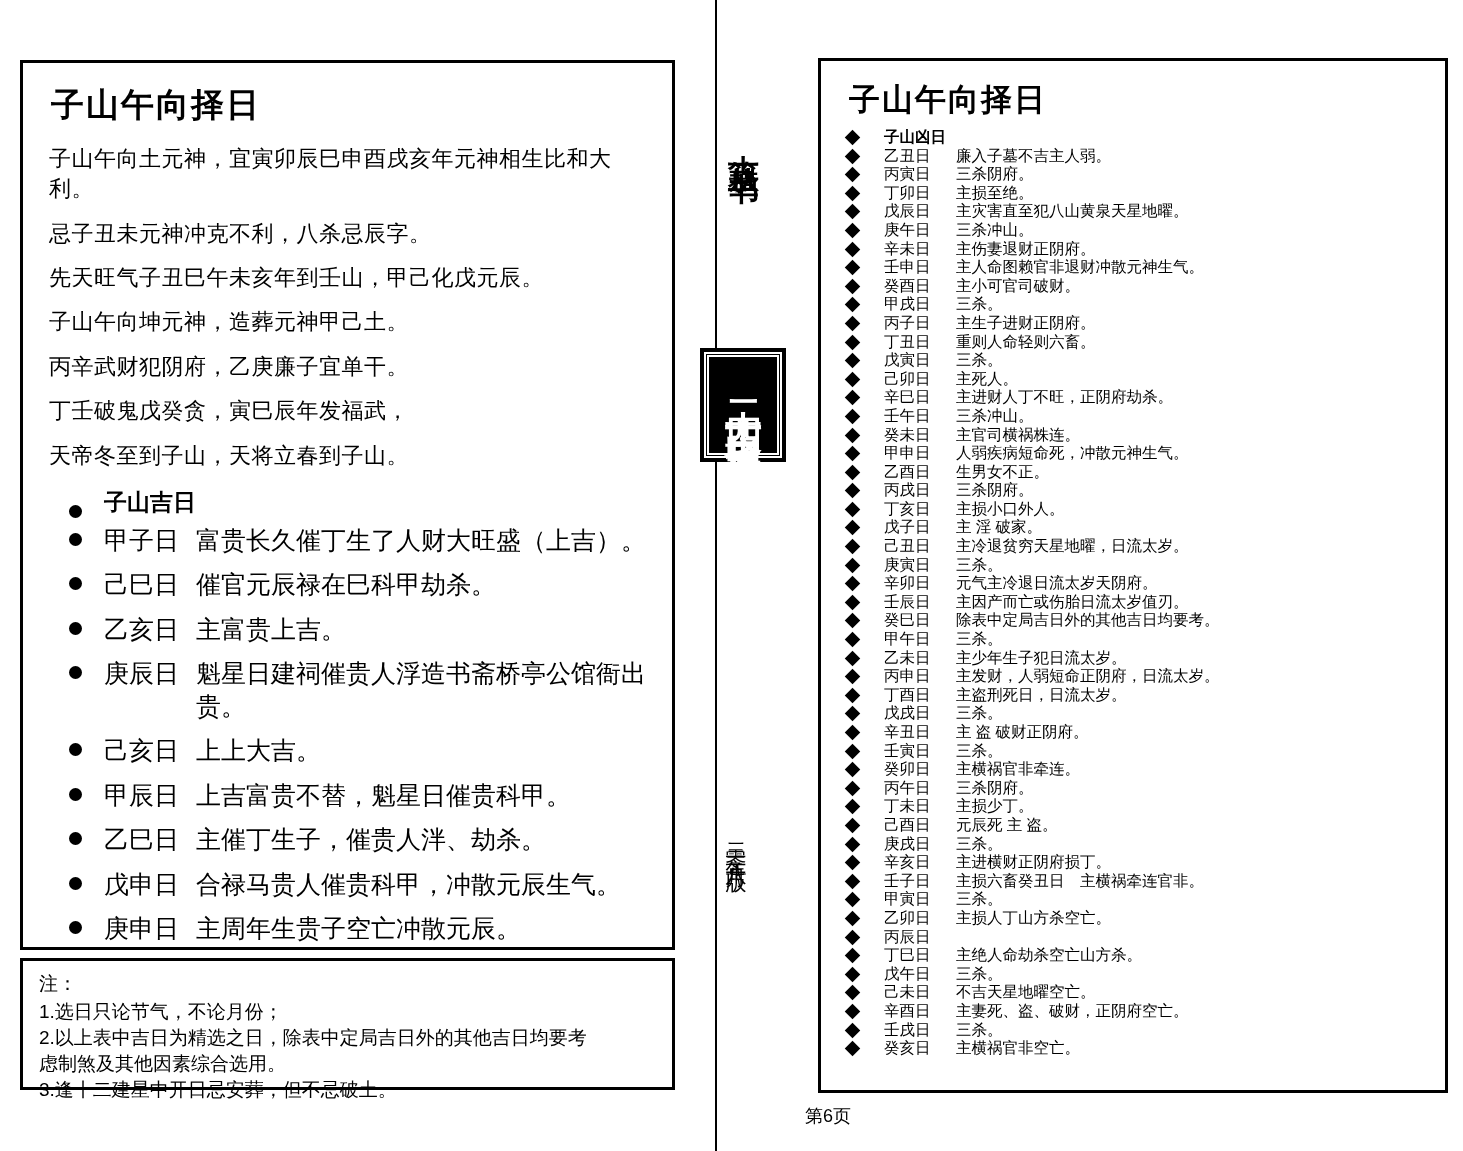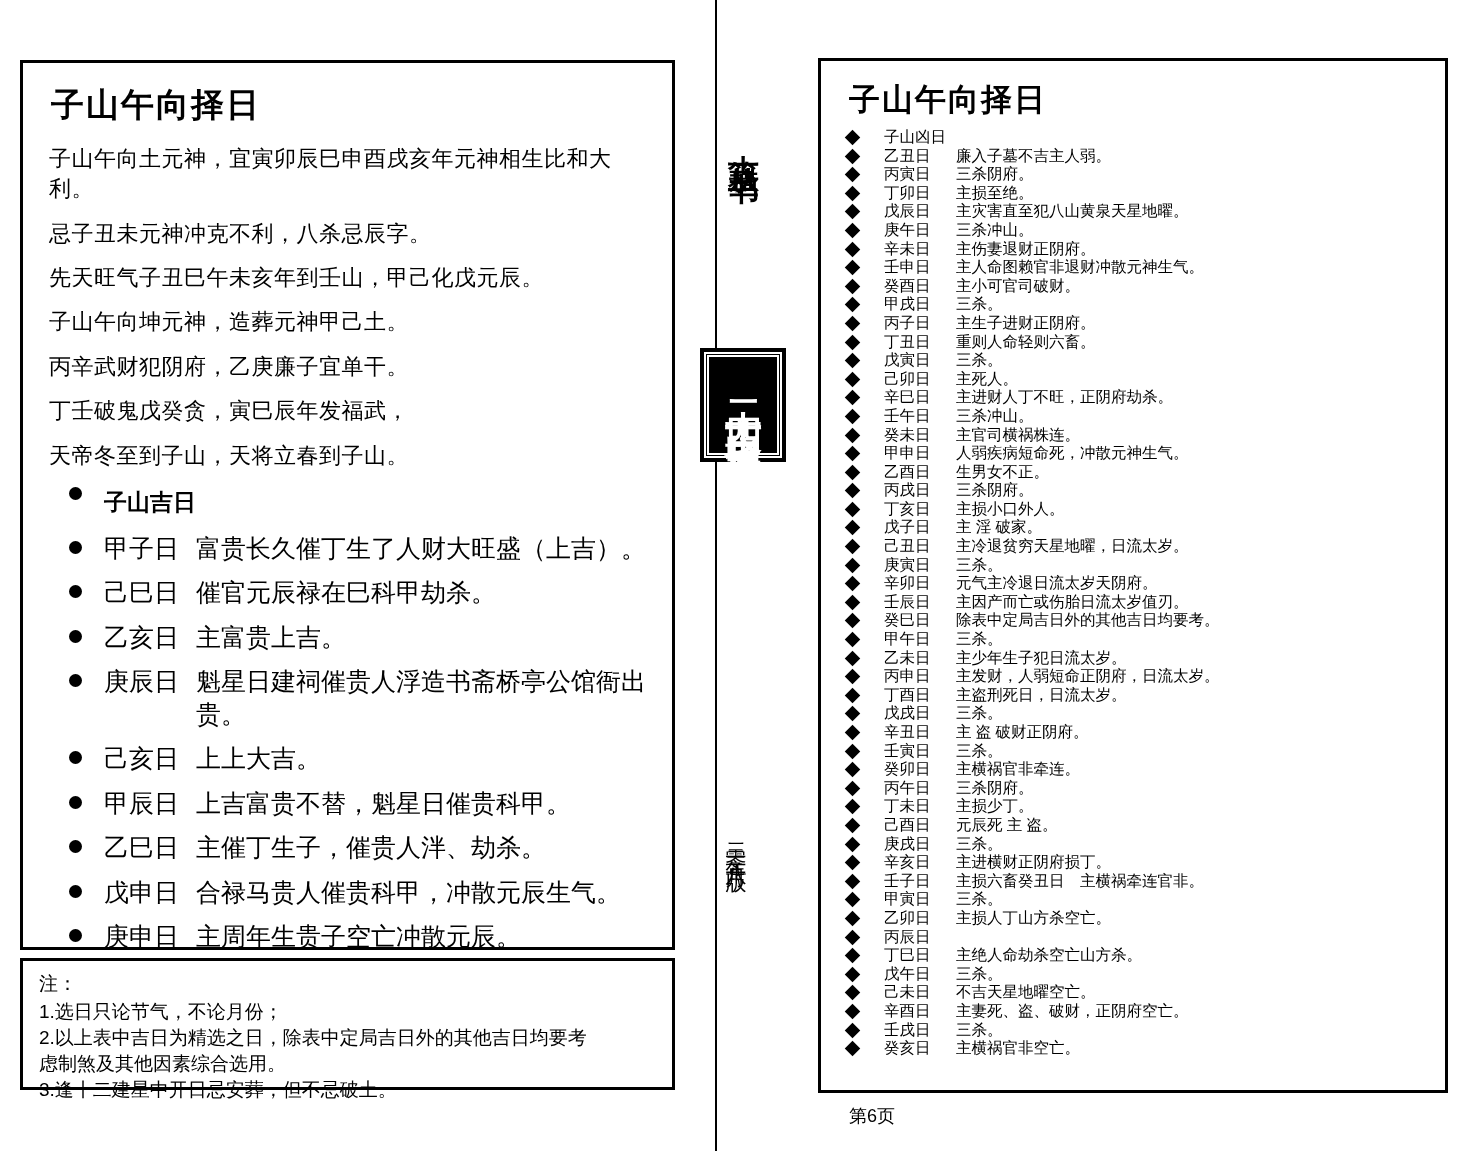--- a/index.html
+++ b/index.html
@@ -29,21 +29,21 @@
     position:absolute;left:0;top:898px;width:655px;height:132px;
     padding:10px 14px;
   }
   .title{
     font-size:33px;font-weight:bold;letter-spacing:2px;margin:6px 0 16px 10px;
   }
   .para{
     font-size:22px;line-height:1.38;margin:0 0 14px 8px;letter-spacing:.5px;
   }
   .bullet-head{
-    display:flex;align-items:flex-start;margin:16px 0 14px 28px;font-size:23px;font-weight:bold;
+    display:flex;align-items:flex-end;margin:16px 0 6px 28px;font-size:23px;font-weight:bold;
   }
   .dot{
     width:13px;height:13px;border-radius:50%;background:#000;display:inline-block;
     margin-right:22px;flex:none;
   }
   .li{
     display:flex;align-items:flex-start;margin:4px 0 12px 28px;font-size:25px;line-height:1.3;
   }
   .li .dot{margin-top:9px;}
   .li .day{width:92px;flex:none;}
@@ -87,22 +87,22 @@
   .drow{
     display:flex;align-items:flex-start;font-size:15px;line-height:1.0;
     margin:0 0 3.1px 0;
   }
   .dia{
     width:11px;height:11px;background:#000;transform:rotate(45deg);
     flex:none;margin:3px 26px 0 12px;
   }
   .drow .day{width:72px;flex:none;font-size:15.5px;}
   .drow .txt{flex:1;font-size:15.5px;}
-  .drow.head .day{font-weight:normal;width:auto;text-align:center;}
-  .pagenum-right{position:absolute;left:849px;top:1104px;font-size:18px;}
+  .drow.head .day{font-weight:bold;width:auto;text-align:center;}
+  .pagenum-right{position:absolute;left:805px;top:1104px;font-size:18px;}
 </style>
 </head>
 <body>
 
 <div class="spread">
 
   <div class="left-page">
     <div class="panel panel-main">
       <div class="title">子山午向择日</div>
 

